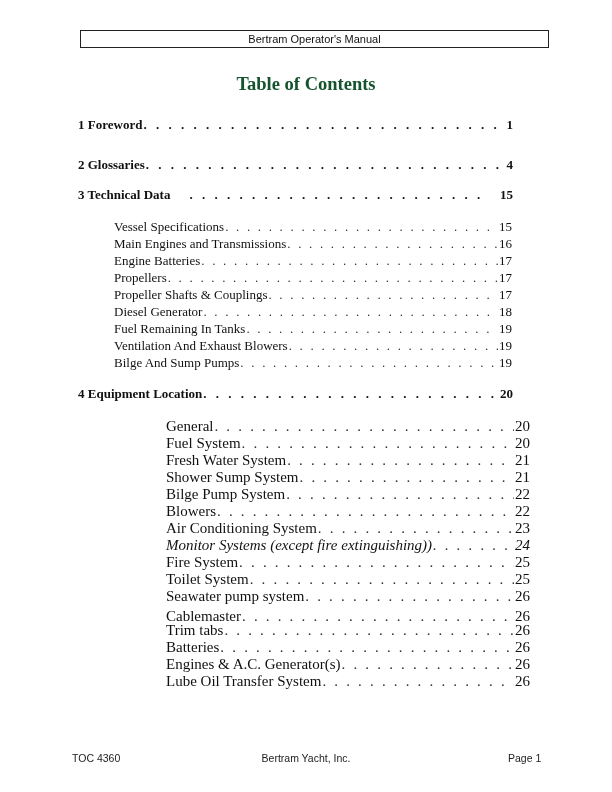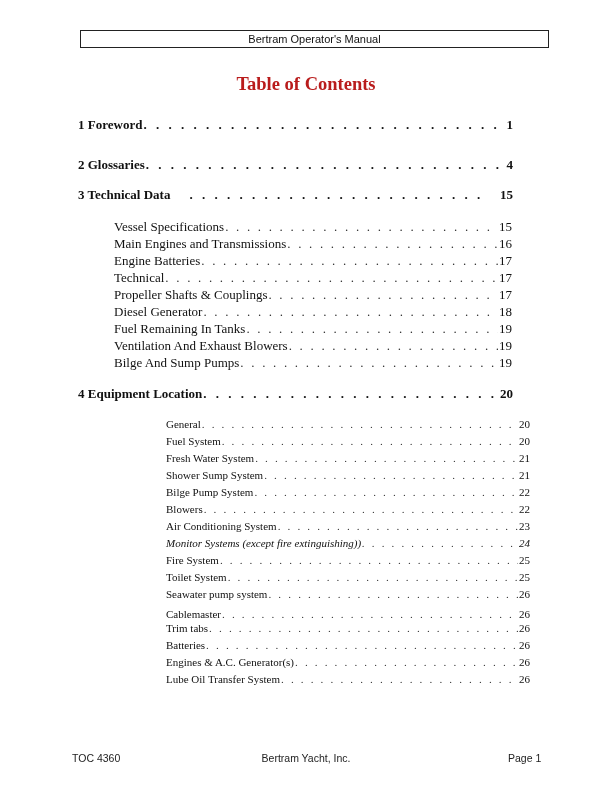--- a/index.html
+++ b/index.html
@@ -29,21 +29,21 @@
     }
     .page-title {
       position: absolute;
       left: 0;
       width: 612px;
       top: 74px;
       text-align: center;
       font-family: "Liberation Serif", serif;
       font-weight: bold;
       font-size: 18.5px;
-      color: #b91c1c;
+      color: #14532d;
     }
     .toc-row {
       position: absolute;
       display: flex;
       align-items: baseline;
       font-family: "Liberation Serif", serif;
       white-space: nowrap;
       overflow: hidden;
     }
     .toc-row.main {
@@ -51,21 +51,21 @@
       font-size: 13px;
       left: 78px;
       width: 435px;
     }
     .toc-row.sub3 {
       font-size: 13px;
       left: 114px;
       width: 398px;
     }
     .toc-row.sub4 {
-      font-size: 11px;
+      font-size: 15px;
       left: 142px;
       width: 364px;
       padding-left: 24px;
     }
     .toc-row .label {
       flex: 0 0 auto;
     }
     .toc-row .leader {
       flex: 1 1 auto;
       overflow: hidden;
@@ -132,21 +132,21 @@
   <span class="label">Main Engines and Transmissions</span>
   <span class="leader"></span>
   <span class="page">16</span>
 </div>
 <div class="toc-row sub3" style="top:253px;">
   <span class="label">Engine Batteries</span>
   <span class="leader"></span>
   <span class="page">17</span>
 </div>
 <div class="toc-row sub3" style="top:270px;">
-  <span class="label">Technical</span>
+  <span class="label">Propellers</span>
   <span class="leader"></span>
   <span class="page">17</span>
 </div>
 <div class="toc-row sub3" style="top:287px;">
   <span class="label">Propeller Shafts &amp; Couplings</span>
   <span class="leader"></span>
   <span class="page">17</span>
 </div>
 <div class="toc-row sub3" style="top:304px;">
   <span class="label">Diesel Generator</span>

